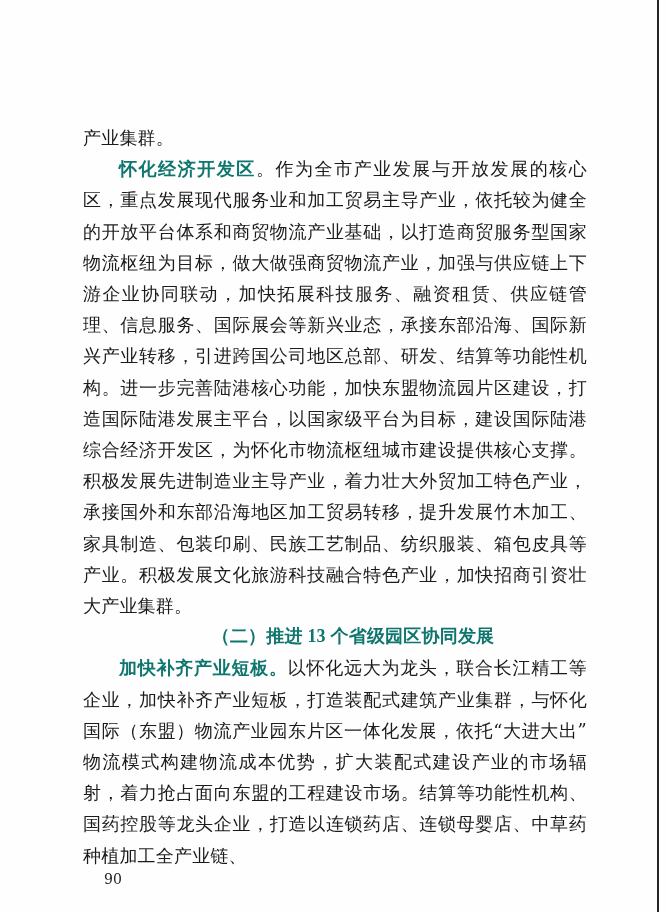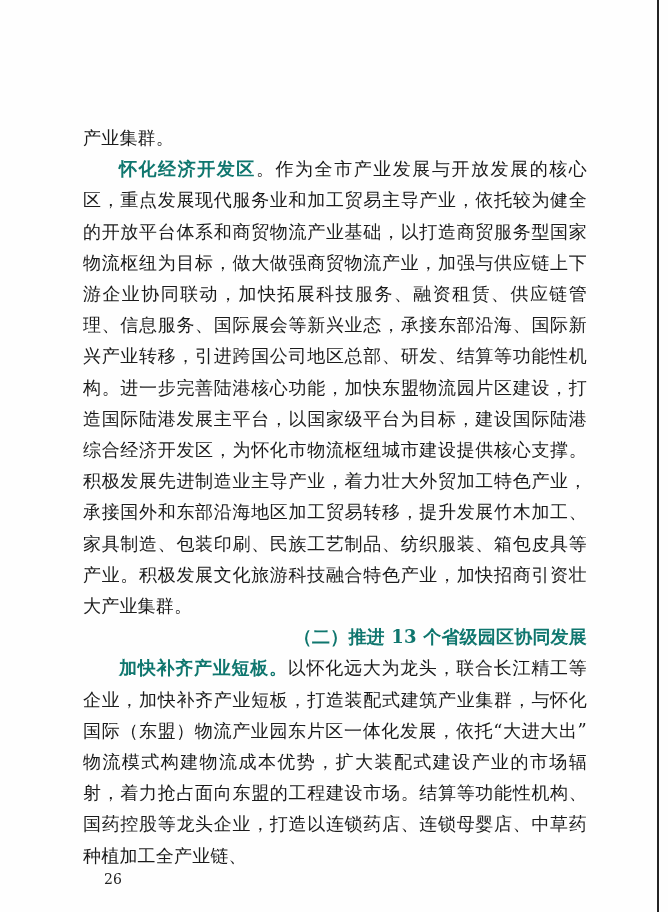--- a/index.html
+++ b/index.html
@@ -32,21 +32,22 @@
     letter-spacing: 0.2px;
   }
   .para.no-indent {
     text-indent: 0;
   }
   .lead, .heading {
     font-weight: bold;
     color: #0f766e;
   }
   .heading {
-    text-align: right;
+    text-align: center;
+    font-family: Liberation Serif, serif;
   }
   .page-number {
     position: absolute;
     left: 104px;
     top: 869px;
     font-size: 14px;
     line-height: 20px;
     color: #222222;
     font-family: "DejaVu Serif", "Liberation Serif", serif;
   }
@@ -69,17 +70,17 @@
     <p class="para no-indent"><span>产业集群。</span></p>
 
     <p class="para"><span class="lead">怀化经济开发区</span><span>。作为全市产业发展与开放发展的核心区，重点发展现代服务业和加工贸易主导产业，依托较为健全的开放平台体系和商贸物流产业基础，以打造商贸服务型国家物流枢纽为目标，做大做强商贸物流产业，加强与供应链上下游企业协同联动，加快拓展科技服务、融资租赁、供应链管理、信息服务、国际展会等新兴业态，承接东部沿海、国际新兴产业转移，引进跨国公司地区总部、研发、结算等功能性机构。进一步完善陆港核心功能，加快东盟物流园片区建设，打造国际陆港发展主平台，以国家级平台为目标，建设国际陆港综合经济开发区，为怀化市物流枢纽城市建设提供核心支撑。积极发展先进制造业主导产业，着力壮大外贸加工特色产业，承接国外和东部沿海地区加工贸易转移，提升发展竹木加工、家具制造、包装印刷、民族工艺制品、纺织服装、箱包皮具等产业。积极发展文化旅游科技融合特色产业，加快招商引资壮大产业集群。</span></p>
 
     <p class="heading"><span>（二）推进 13 个省级园区协同发展</span></p>
 
     <p class="para"><span class="lead">加快补齐产业短板。</span><span>以怀化远大为龙头，联合长江精工等企业，加快补齐产业短板，打造装配式建筑产业集群，与怀化国际（东盟）物流产业园东片区一体化发展，依托“大进大出”物流模式构建物流成本优势，扩大装配式建设产业的市场辐射，着力抢占面向东盟的工程建设市场。结算等功能性机构、国药控股等龙头企业，打造以连锁药店、连锁母婴店、中草药种植加工全产业链、</span></p>
 
   </div>
 
-  <div class="page-number">26</div>
+  <div class="page-number">90</div>
 
   <div class="scan-edge-line"></div>
 
 </div>
 
 </body></html>

